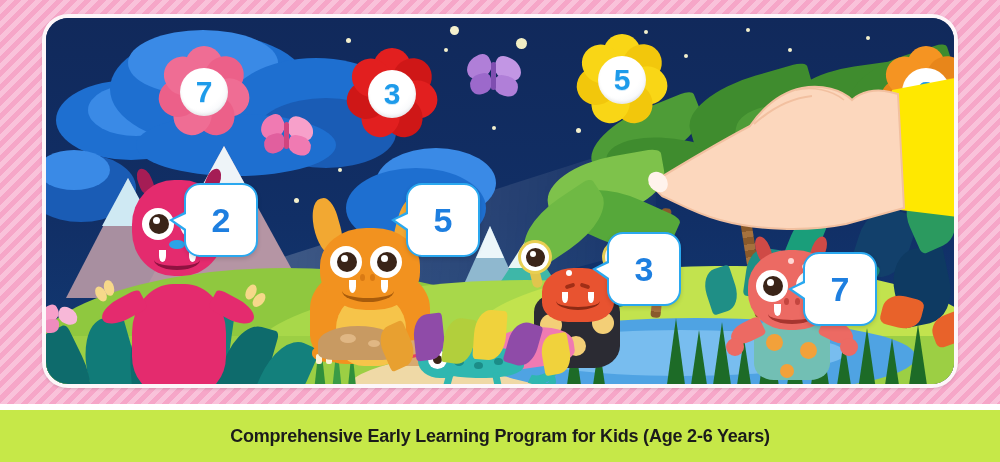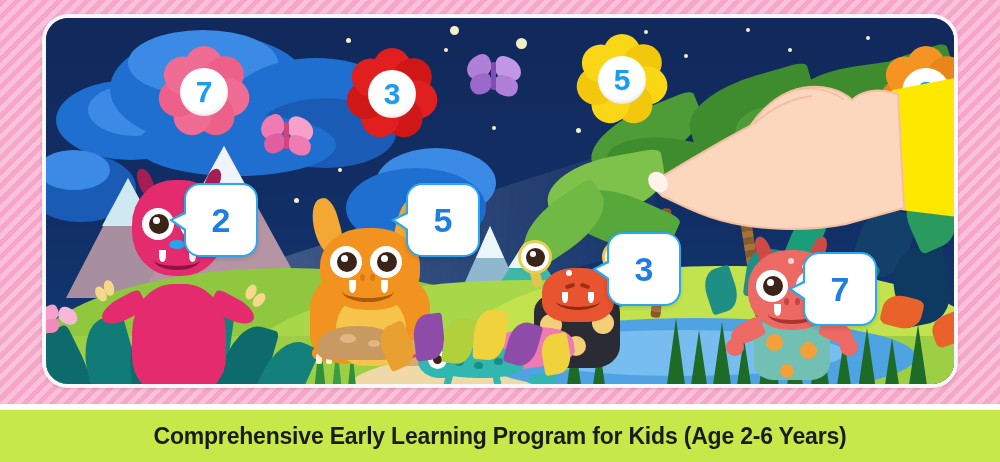--- a/index.html
+++ b/index.html
@@ -28,21 +28,21 @@
     background:#ffffff;
   }
 
   
   .banner {
     position:absolute; left:0; top:410px; width:1000px; height:52px;
     background:#c6e848;
     display:flex; align-items:center; justify-content:center;
   }
   .banner-text {
-    font-size:23px; font-weight:bold; color:#1b1b1b;
+    font-size:18px; font-weight:bold; color:#1b1b1b;
     letter-spacing:-0.2px;
     font-family:"Liberation Sans", sans-serif;
   }
 
   
   .card-outer {
     position:absolute; left:42px; top:14px; width:916px; height:374px;
     border-radius:26px;
     background:#fdf6f9;
     padding:4px;

